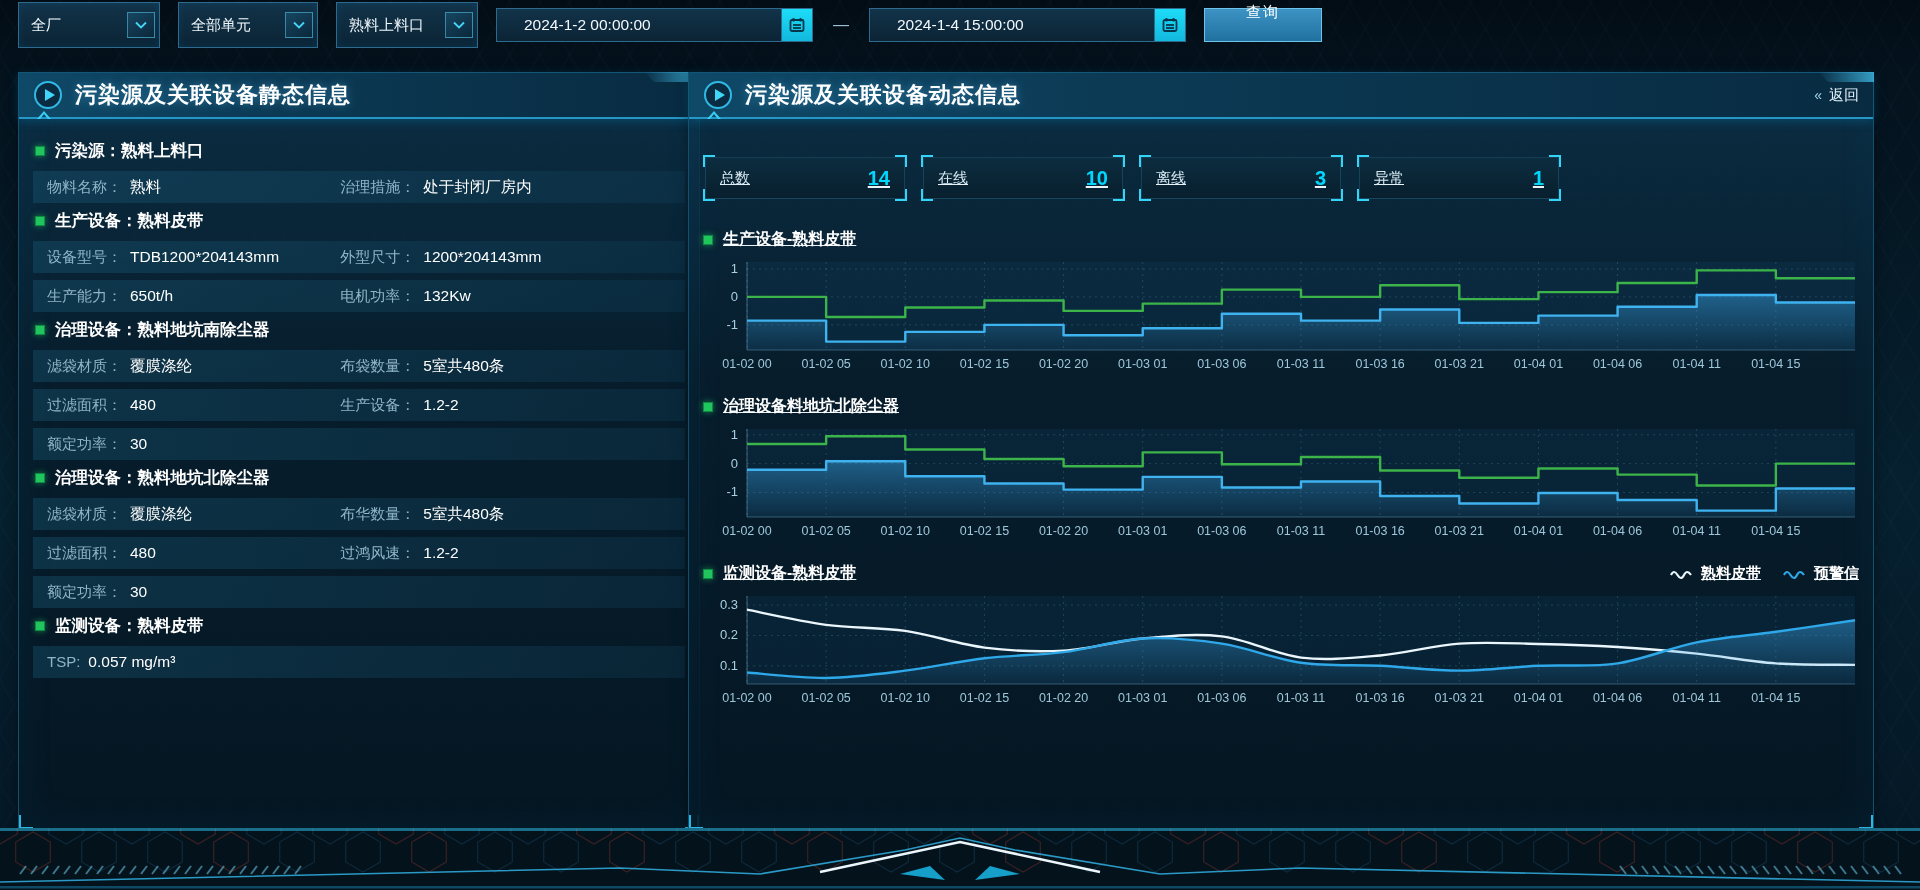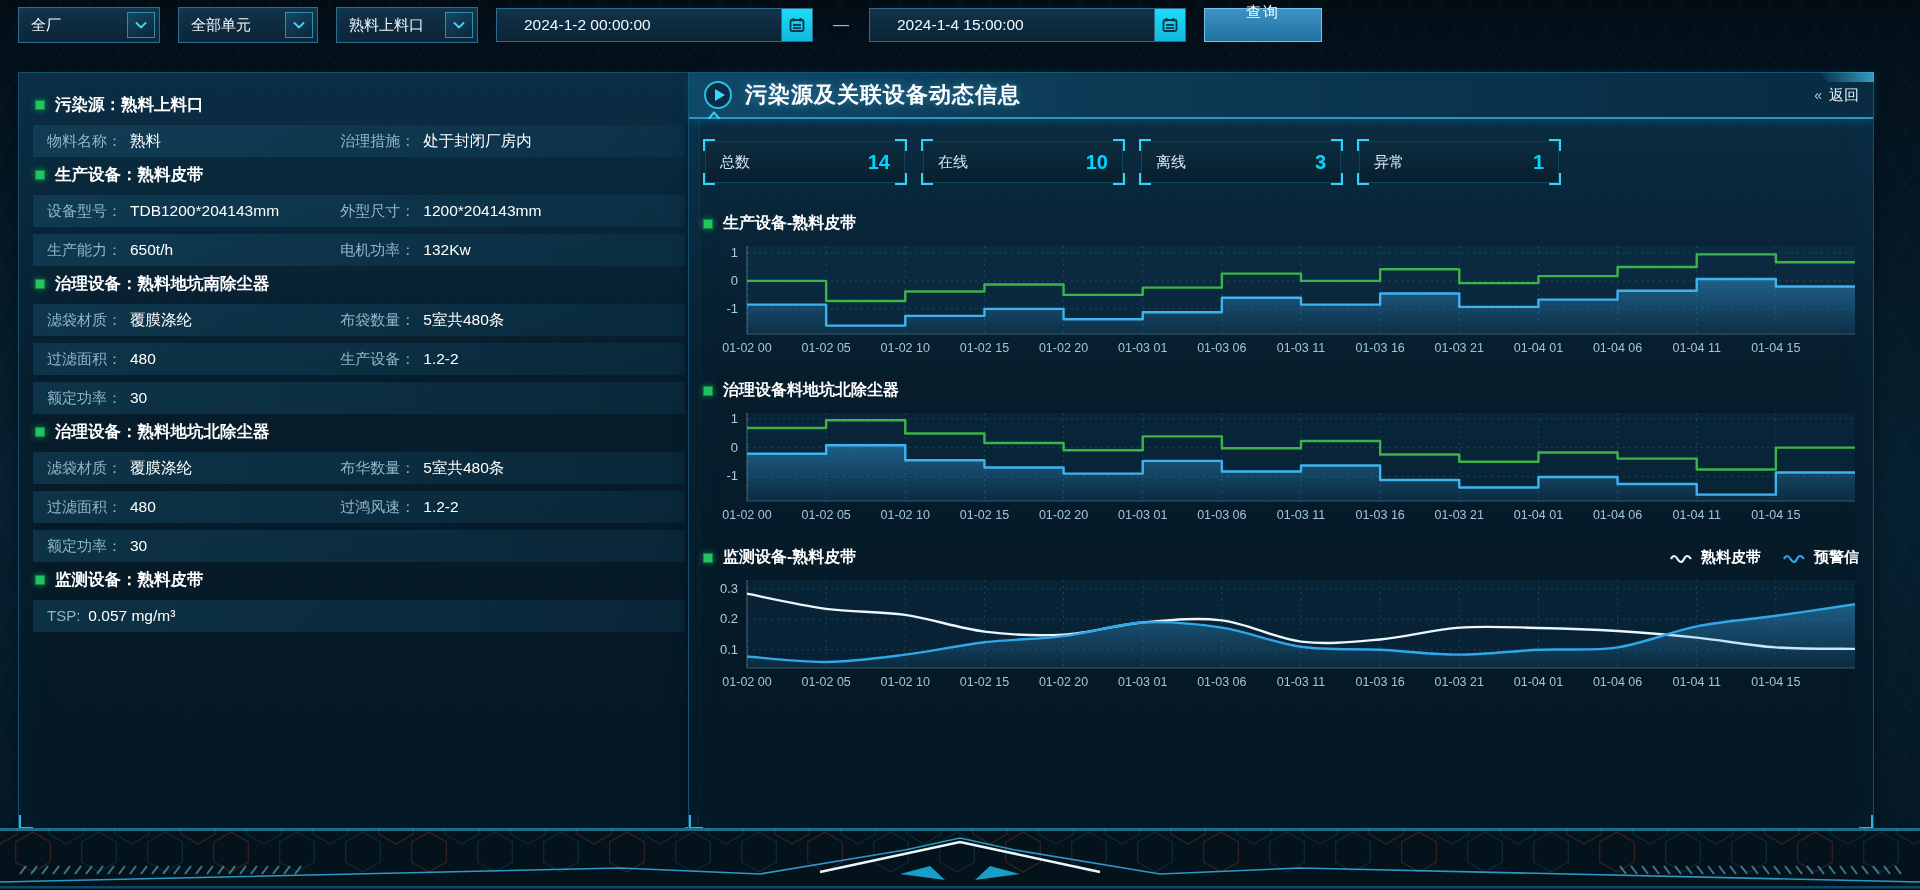--- a/index.html
+++ b/index.html
@@ -9,21 +9,21 @@
     background:
       repeating-linear-gradient(60deg, rgba(120,200,255,0.016) 0 2px, transparent 2px 26px),
       repeating-linear-gradient(-60deg, rgba(120,200,255,0.016) 0 2px, transparent 2px 26px),
       linear-gradient(180deg,#020c14 0%, #04121d 8%, #06202f 55%, #051826 92%, #03101a 100%);
     position:relative; color:#e8f4fa;
   }
 
   
   .topbar { position:absolute; left:18px; top:8px; height:34px; display:flex; align-items:center; gap:18px; }
   .select {
-    width:142px; height:36px; display:flex; align-items:center; justify-content:space-between;
+    width:142px; height:46px; display:flex; align-items:center; justify-content:space-between;
     background:linear-gradient(180deg,#123349 0%,#0b2435 100%);
     border:1px solid #2d6a8e; padding:0 4px 0 12px; cursor:pointer;
     box-shadow:inset 0 0 8px rgba(0,160,230,.12); position:relative;
   }
   .select .val { font-size:15px; color:#eef7fc; }
   .chev-box {
     width:28px; height:26px; display:flex; align-items:center; justify-content:center;
     border:1px solid rgba(90,210,245,.55);
     background:linear-gradient(135deg, rgba(40,140,190,.25), rgba(10,40,60,.4));
   }
@@ -90,21 +90,21 @@
     box-shadow:0 0 6px rgba(34,197,94,.6); }
   .heading-text { font-size:16.5px; font-weight:bold; color:#fff; }
   .info-row { display:flex; align-items:center; min-height:32px; margin-bottom:7px; padding:0 14px;
     background:linear-gradient(90deg, rgba(27,96,126,.34), rgba(17,66,92,.3)); }
   .info-cell { display:flex; align-items:baseline; width:47%; }
   .info-cell + .info-cell { width:53%; }
   .info-label { color:#8fb5c9; font-size:15px; white-space:nowrap; }
   .info-value { color:#fff; font-size:15.5px; font-weight:normal; margin-left:8px; }
 
   
-  .dyn-content { padding:20px 14px 0 14px; }
+  .dyn-content { padding:36px 14px 0 14px;text-decoration:underline; }
   .stats-row { display:flex; gap:14px; margin-bottom:28px; }
   .stat-card {
     width:204px; height:46px; position:relative; padding:2px;
     background:
       linear-gradient(#35d3f5,#35d3f5) left top/12px 2px no-repeat,
       linear-gradient(#35d3f5,#35d3f5) left top/2px 12px no-repeat,
       linear-gradient(#35d3f5,#35d3f5) right top/12px 2px no-repeat,
       linear-gradient(#35d3f5,#35d3f5) right top/2px 12px no-repeat,
       linear-gradient(#35d3f5,#35d3f5) left bottom/12px 2px no-repeat,
       linear-gradient(#35d3f5,#35d3f5) left bottom/2px 12px no-repeat,
@@ -190,20 +190,30 @@
   <button class="query-btn">
     <span>查询</span>
     <svg width="16" height="16" viewBox="0 0 16 16">
         <circle cx="6.5" cy="6.5" r="4.6" fill="none" stroke="#fff" stroke-width="1.8"></circle>
         <line x1="10" y1="10" x2="14" y2="14" stroke="#fff" stroke-width="1.8"></line>
       </svg>
   </button>
 </div>
 
 <div class="panel panel-left">
+  <div class="panel-header">
+    <span class="play-wrap">
+      <svg width="30" height="30" viewBox="0 0 30 30">
+        <circle cx="15" cy="15" r="13" fill="#0a2c42" stroke="#2fb9e4" stroke-width="2"></circle>
+        <polygon points="12,9 22,15 12,21" fill="#3fd6f8"></polygon>
+      </svg>
+      <span class="play-chev"></span>
+    </span>
+    <span class="panel-title">污染源及关联设备静态信息</span>
+  </div>
   <div class="static-content">
       <div class="section-heading">
         <span class="bullet"></span>
         <span class="heading-text">污染源：熟料上料口</span>
       </div>
       <div class="info-row">
         <div class="info-cell">
           <span class="info-label">物料名称：</span>
           <span class="info-value">熟料</span>
         </div>

